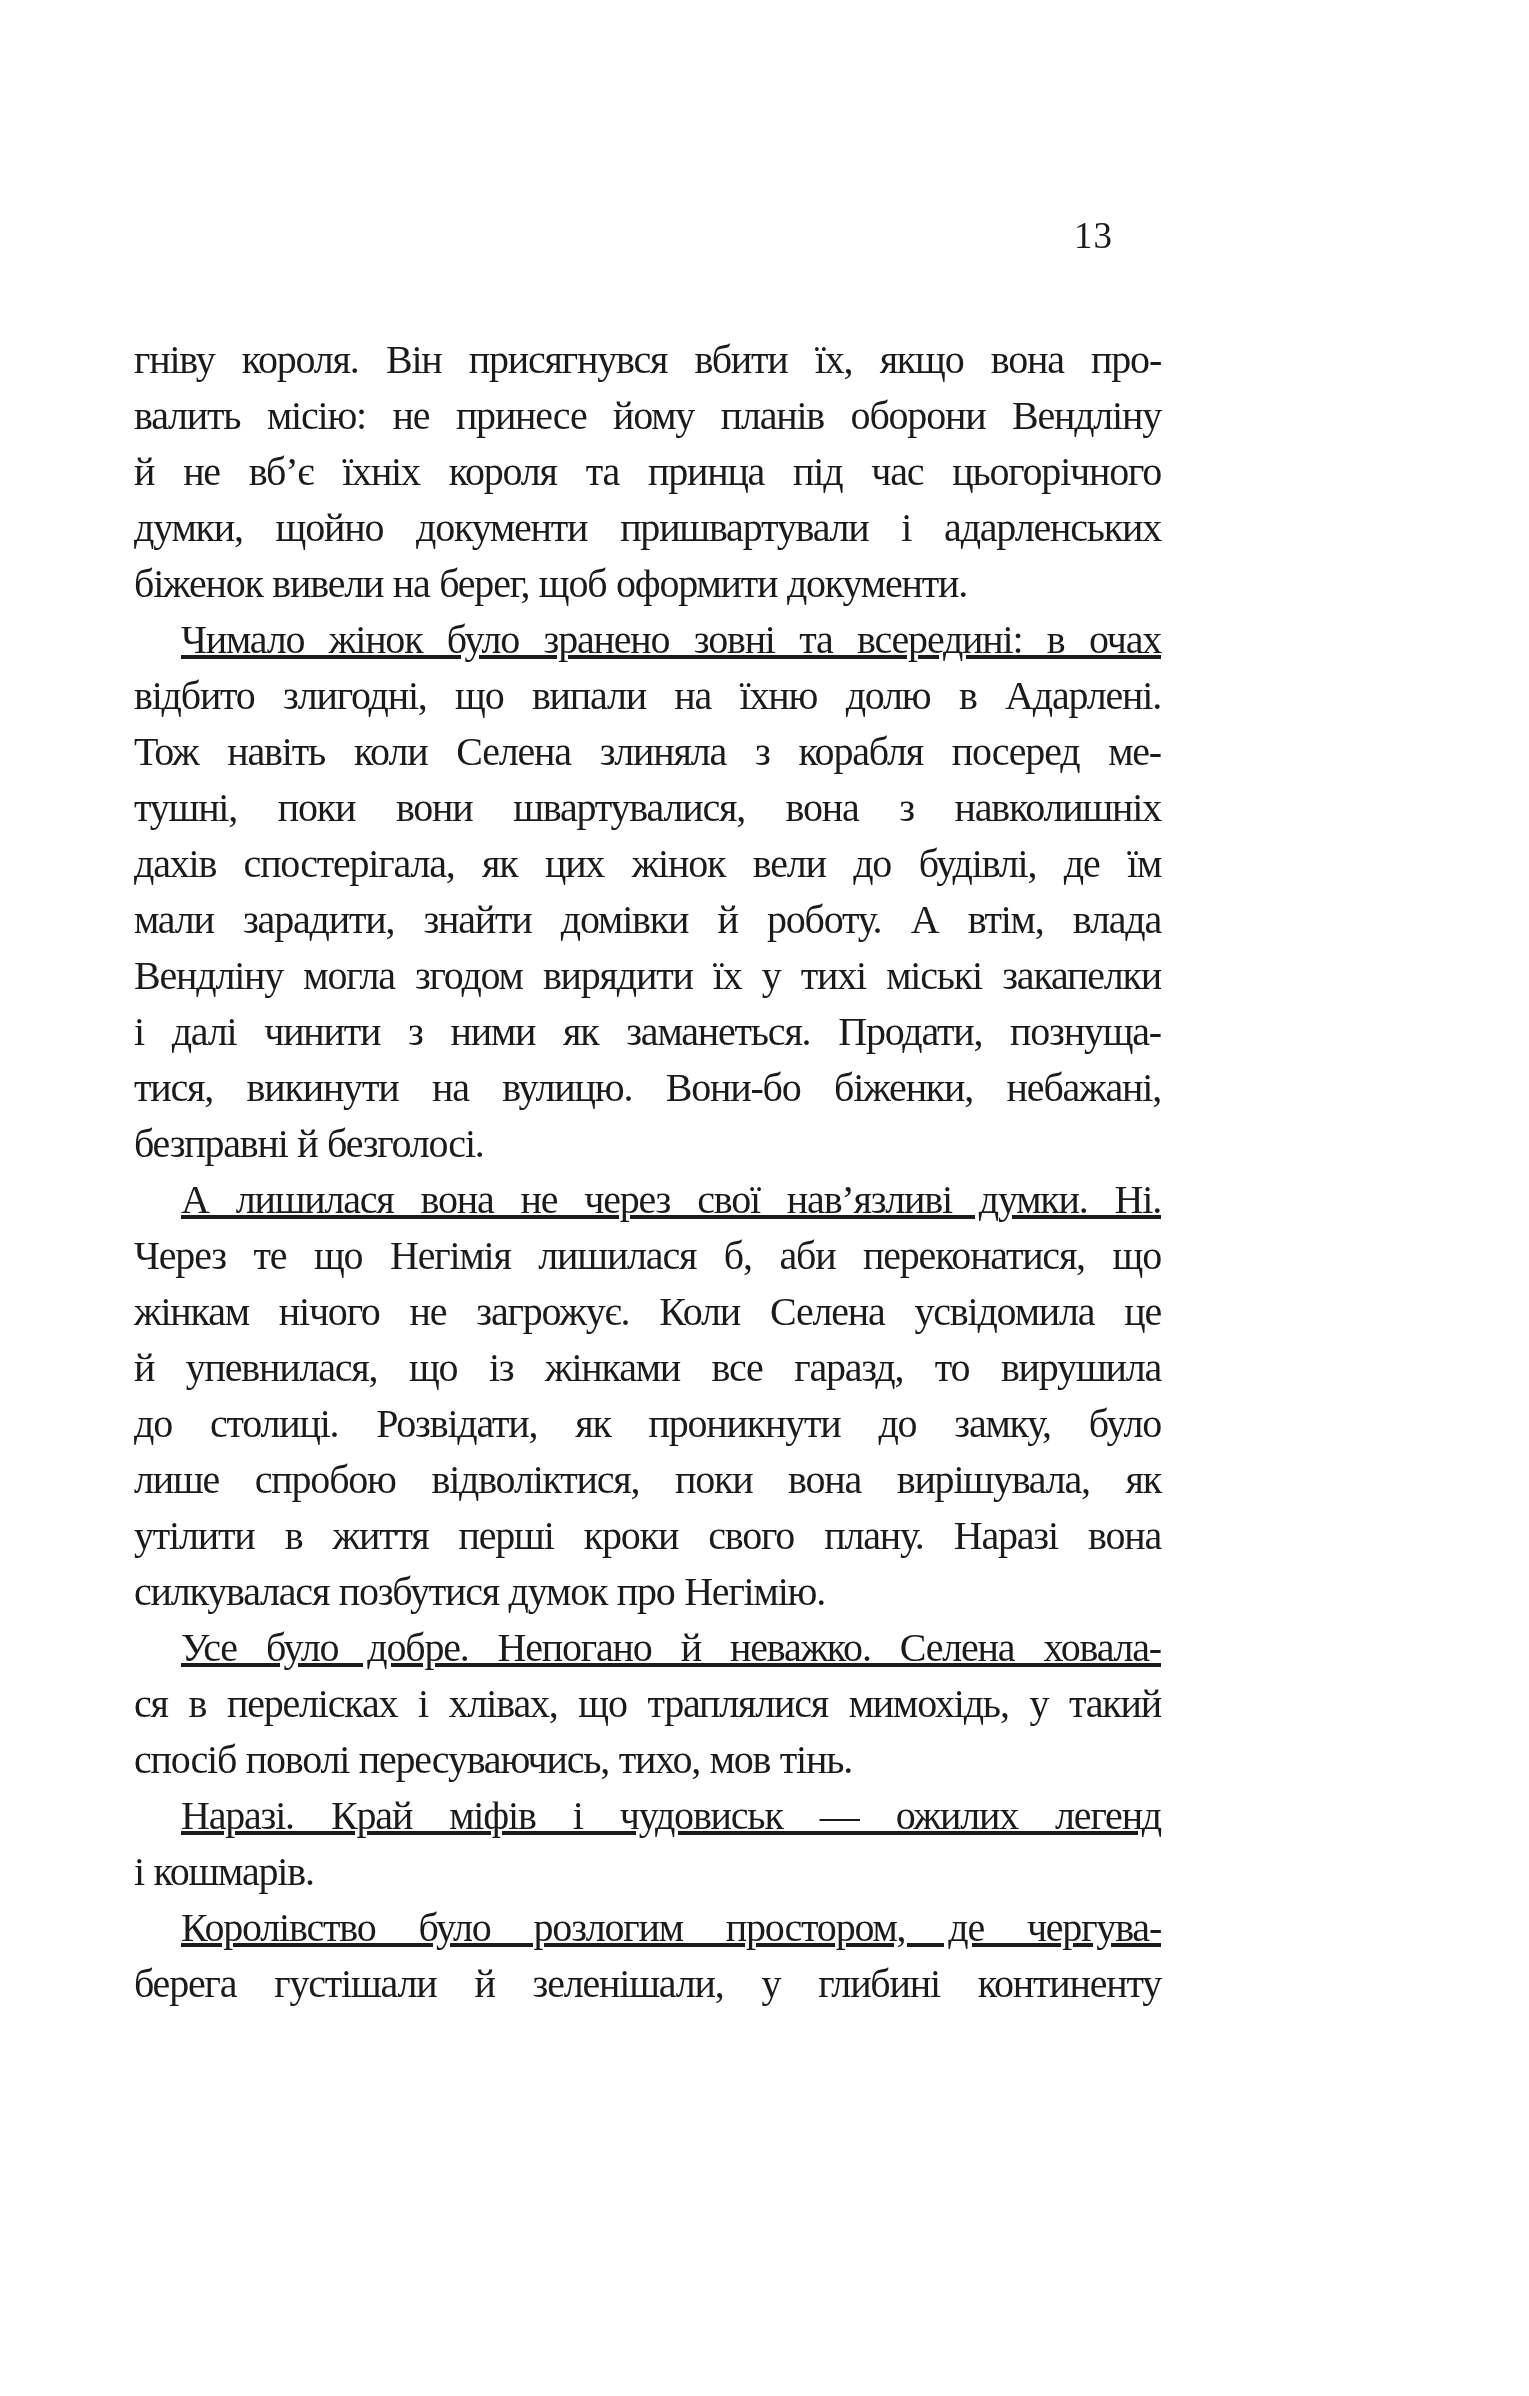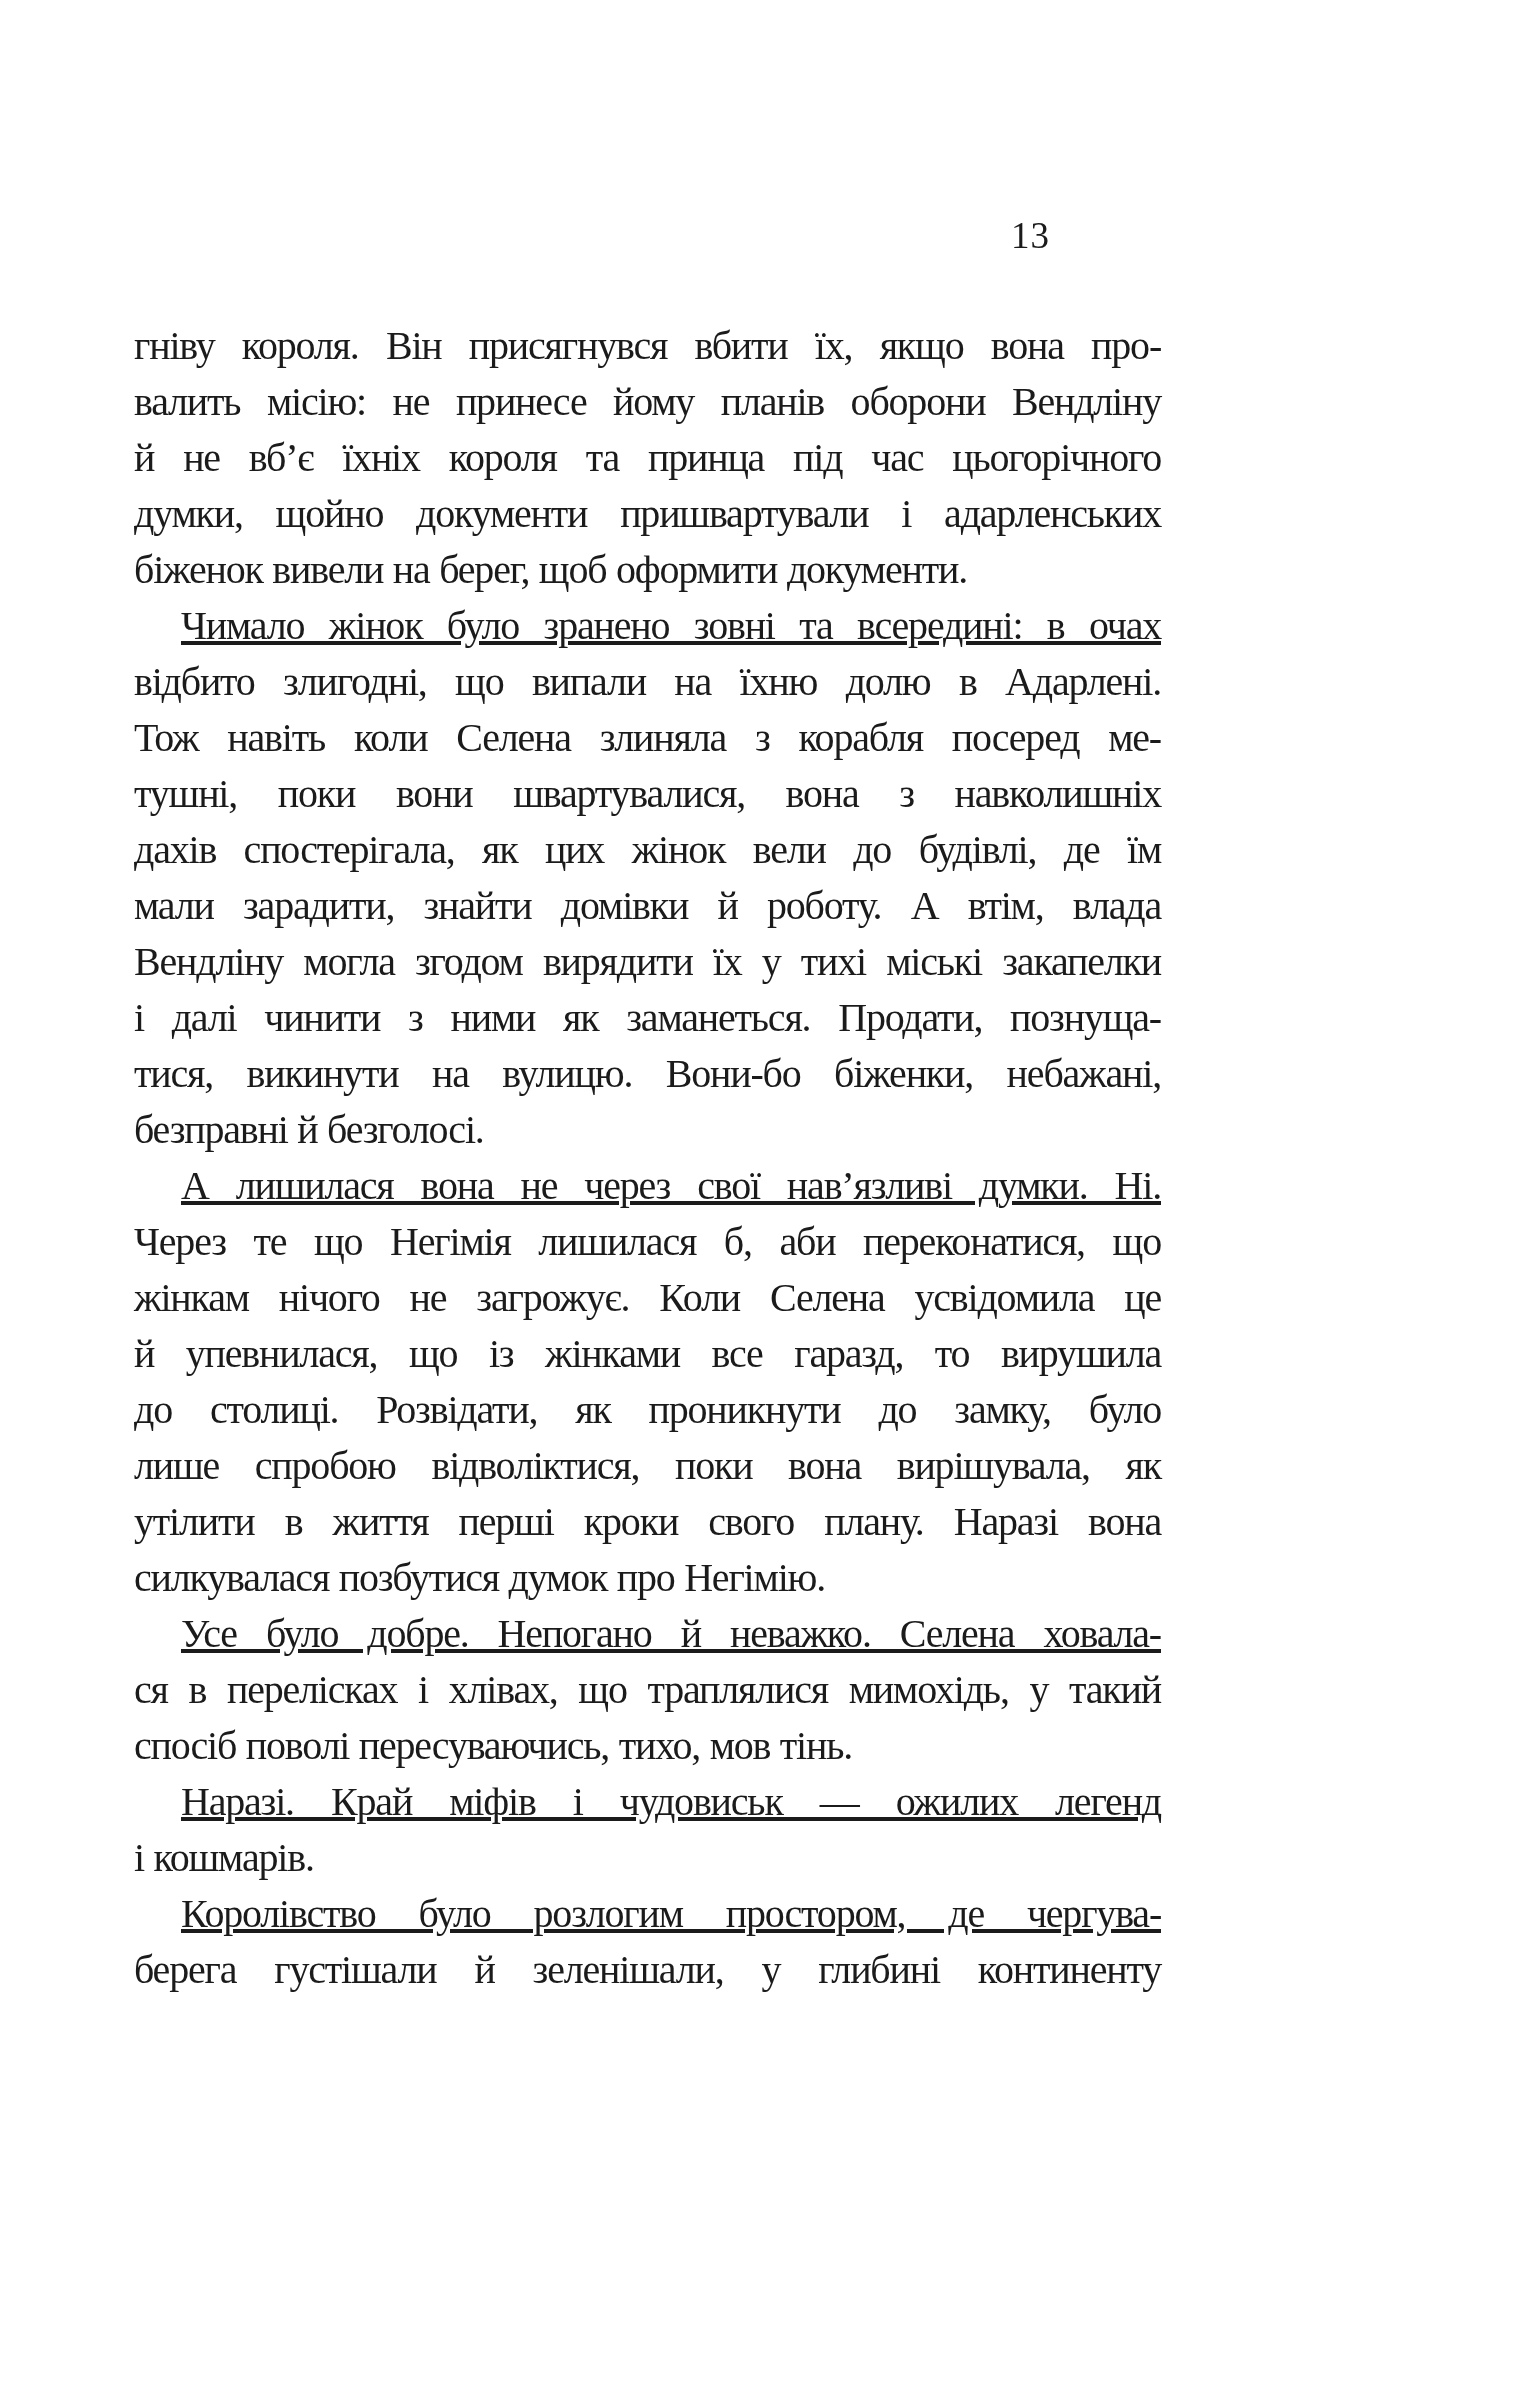--- a/index.html
+++ b/index.html
@@ -12,29 +12,29 @@
     width: 1529px;
     height: 2396px;
     background: #ffffff;
     overflow: hidden;
     font-family: "Liberation Serif", "DejaVu Serif", serif;
     color: #1b1b1b;
   }
   .page-number {
     position: absolute;
     top: 216px;
-    left: 1011px;
+    left: 1074px;
     font-size: 37px;
     line-height: 39px;
     letter-spacing: 1px;
     color: #1b1b1b;
   }
   .text-block {
     position: absolute;
-    top: 318px;
+    top: 332px;
     left: 134px;
     width: 1027px;
     font-size: 40px;
     line-height: 56px;
     letter-spacing: -0.03em;
     word-spacing: 0.02em;
   }
   .paragraph {
     margin: 0;
     padding: 0;

